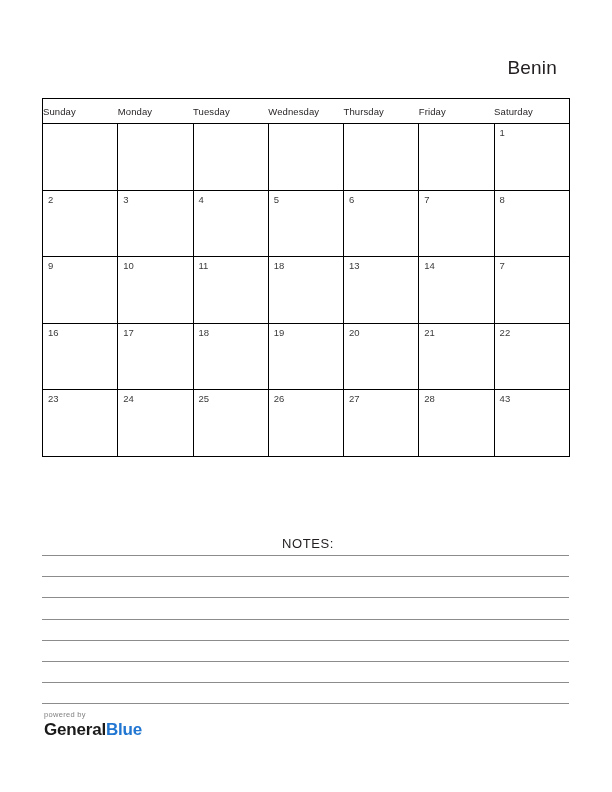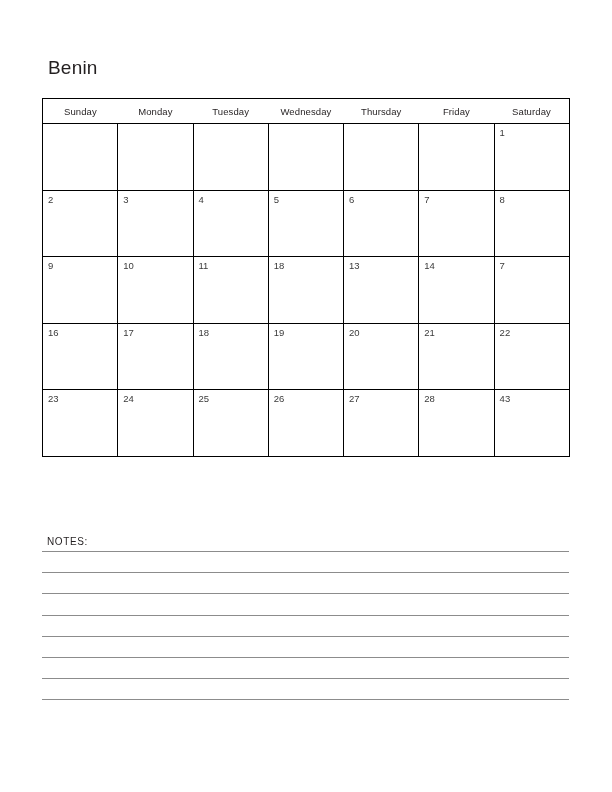--- a/index.html
+++ b/index.html
@@ -19,27 +19,27 @@
     width: 612px;
     height: 792px;
     box-sizing: border-box;
     padding: 0;
     position: relative;
   }
 
   
   .header {
     position: absolute;
-    left: 48px;
+    left: 30px;
     top: 48px;
     width: 527px;
     height: 40px;
     display: flex;
     align-items: center;
-    justify-content: space-between;
+    justify-content: flex-end;
     gap: 40px;
   }
   .location-title {
     font-size: 19px;
     font-weight: 400;
     color: #231f20;
     letter-spacing: 0.2px;
     white-space: nowrap;
   }
   .month-year-title {
@@ -63,21 +63,21 @@
 
   .weekday-row th {
     border-top: 1.1px solid #000000;
     border-bottom: 1.1px solid #000000;
     border-left: none;
     border-right: none;
     height: 24px;
     font-size: 9.5px;
     font-weight: 400;
     color: #231f20;
-    text-align: center;
+    text-align: left;
     vertical-align: middle;
     letter-spacing: 0.1px;
     padding: 0;
   }
   .weekday-row th.edge-left  { border-left: 1.1px solid #000000; }
   .weekday-row th.edge-right { border-right: 1.1px solid #000000; }
 
   .day-cell {
     border: 1.1px solid #000000;
     height: 65.5px;
@@ -96,26 +96,27 @@
   }
 
   
   .notes {
     position: absolute;
     left: 42px;
     top: 536px;
     width: 527px;
   }
   .notes-label {
-    font-size: 10px;
+    font-size: 13px;
     color: #231f20;
     letter-spacing: 0.6px;
     padding-left: 5px;
     padding-bottom: 4px;
     display: block;
+    text-align: center;
   }
   .notes-line {
     width: 527px;
     height: 0;
     border-bottom: 1px solid #8c8c8c;
     margin-top: 20.2px;
   }
   .notes-line:first-of-type { margin-top: 0; }
 
   
@@ -284,14 +285,18 @@
         <div class="notes-line"></div>
         <div class="notes-line"></div>
         <div class="notes-line"></div>
         <div class="notes-line"></div>
         <div class="notes-line"></div>
         <div class="notes-line"></div>
         <div class="notes-line"></div>
       </div>
   </div>
 
+  <div class="footer">
+    <span class="powered-by">powered by</span>
+    <span class="logo-wordmark"><span class="logo-general">General</span><span class="logo-blue">Blue</span></span>
+  </div>
 
 </div>
 
 </body></html>

